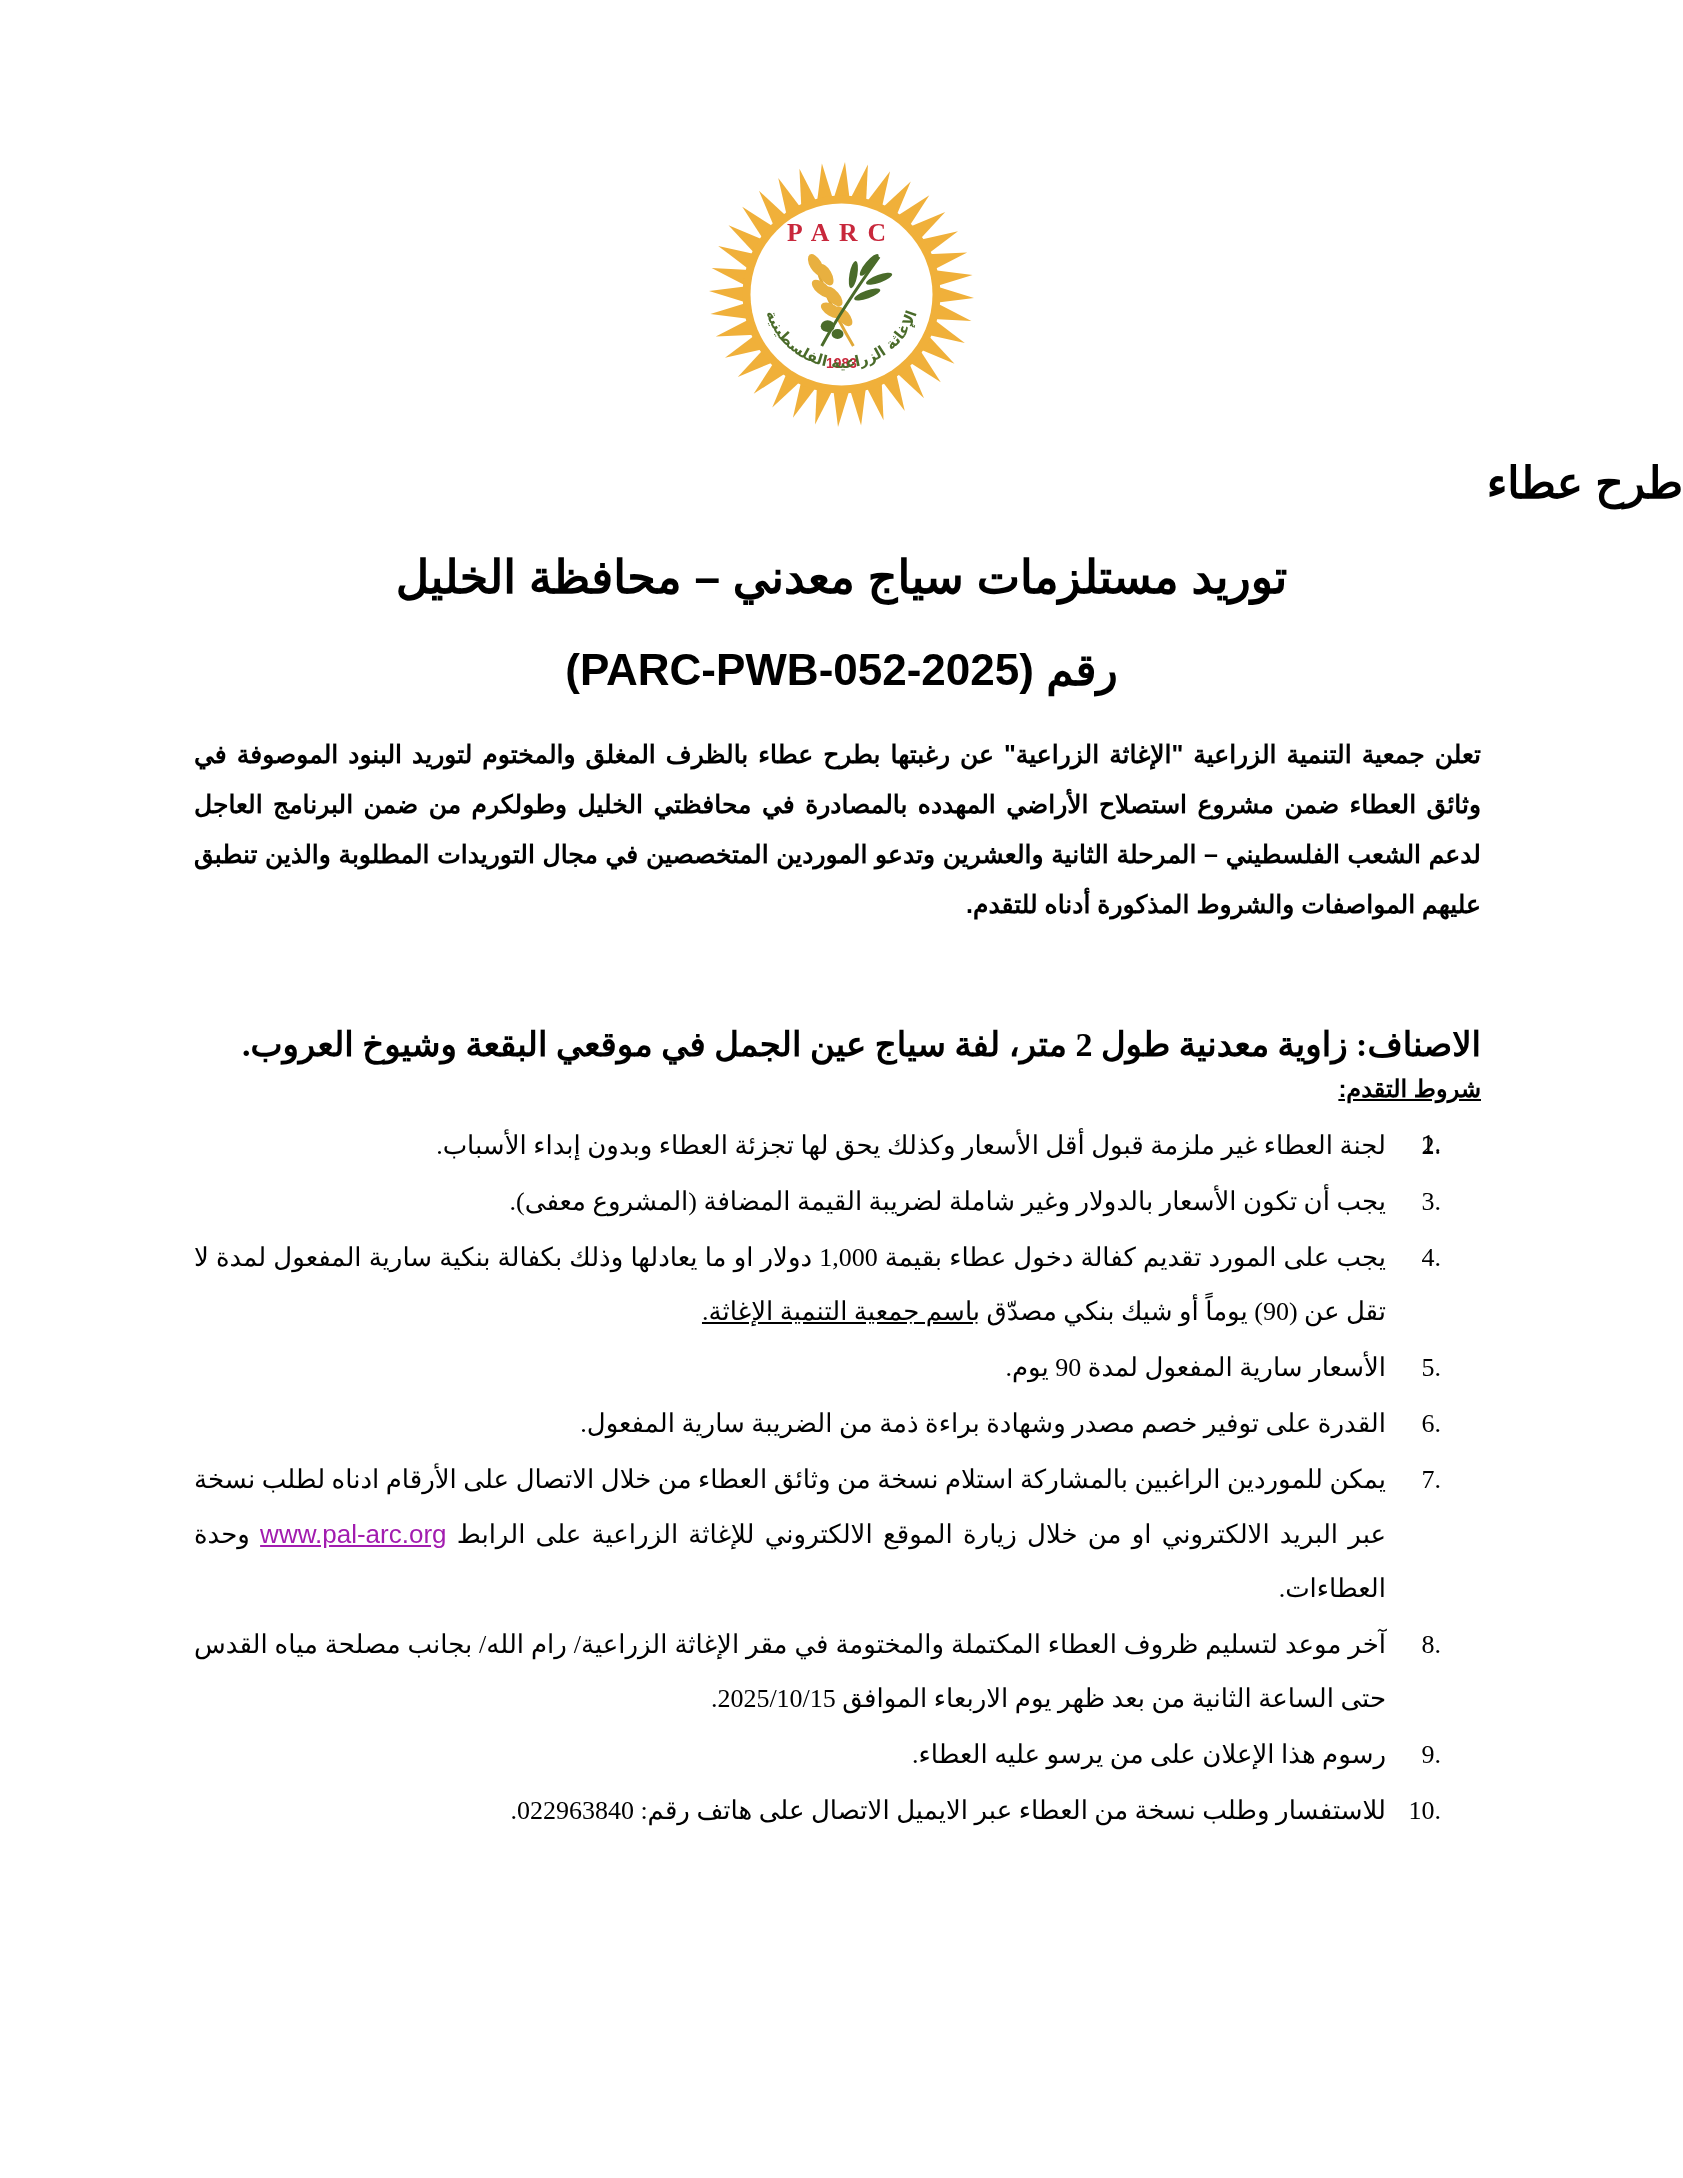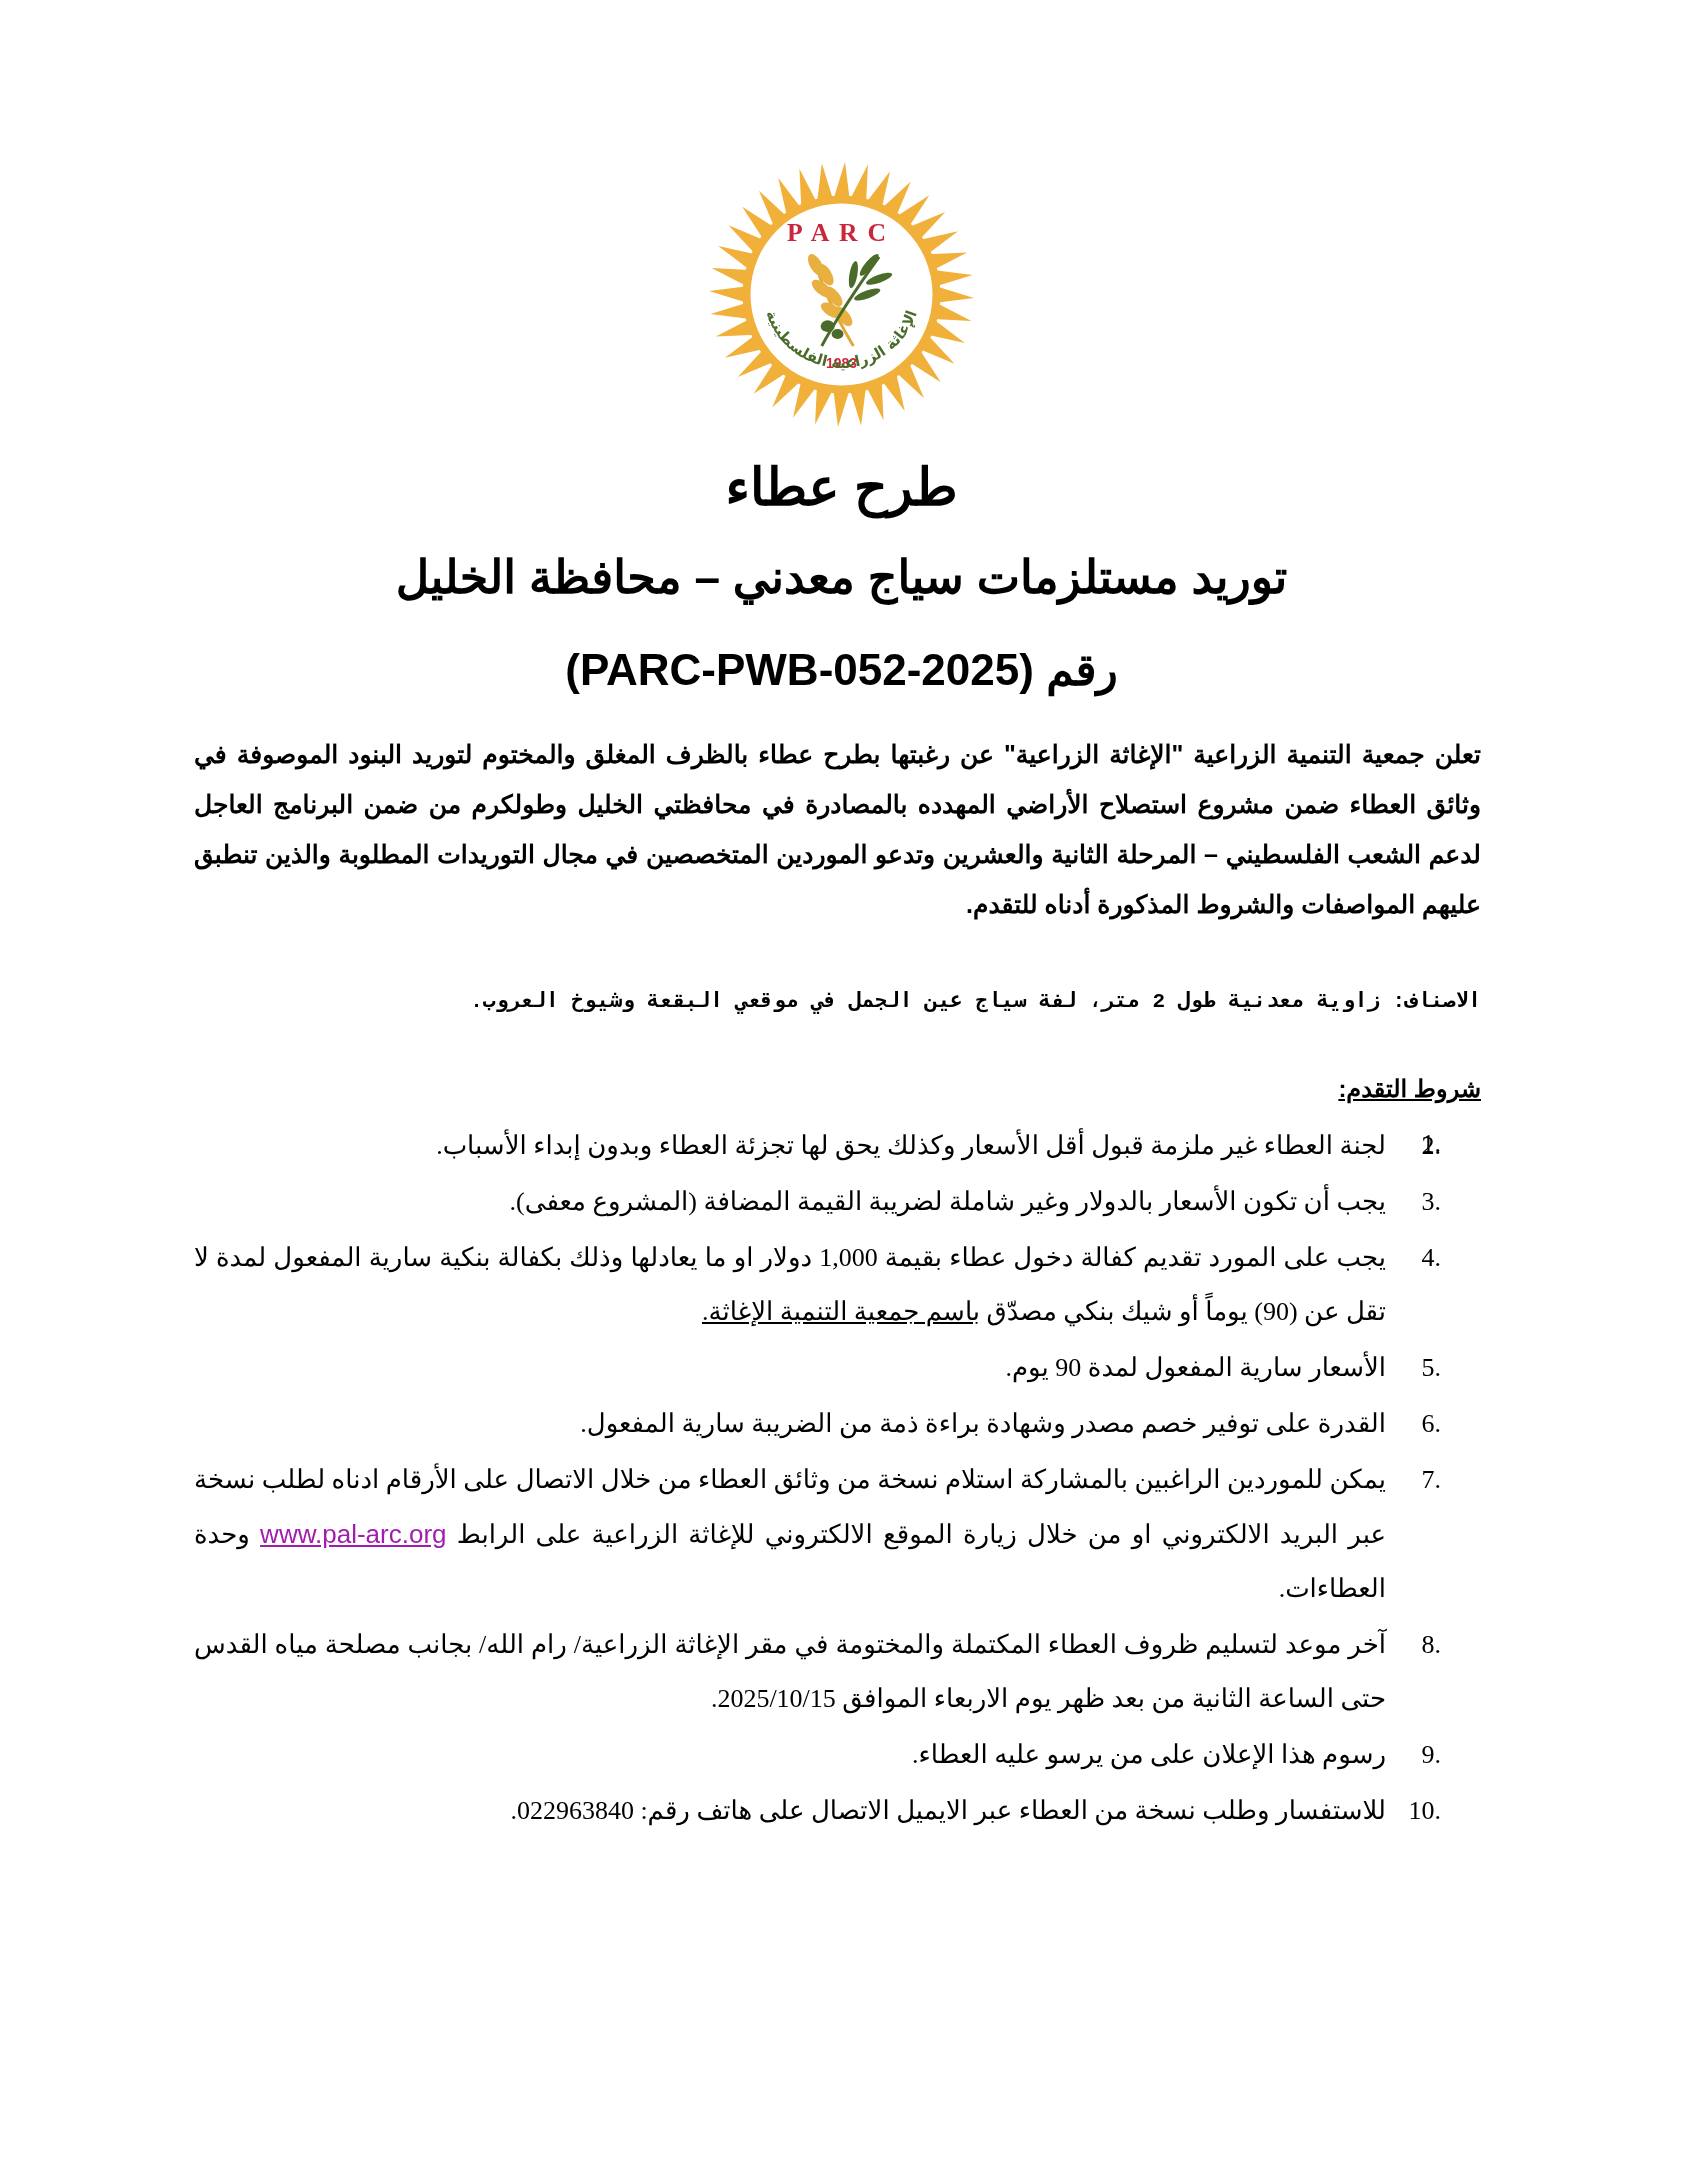--- a/index.html
+++ b/index.html
@@ -3,32 +3,32 @@
 <meta charset="utf-8">
 <style>
   html, body { margin: 0; padding: 0; background: #ffffff; }
   body { width: 1683px; height: 2178px; position: relative; overflow: hidden; color: #000; }
   .page { position: absolute; left: 0; top: 0; width: 1683px; height: 1614px; }
   .logo { position: absolute; left: 705px; top: 158px; width: 273px; height: 273px; }
   .title1, .title2, .title3 {
     position: absolute; left: 0; width: 1683px; text-align: center;
     font-family: "Liberation Sans", sans-serif; font-weight: bold; direction: rtl;
   }
-  .title1 { top: 457px; font-size: 52px; }
+  .title1 { top: 457px; font-size: 44px; text-align: right; }
   .title2 { top: 550px; font-size: 46px; }
   .title3 { top: 644px; font-size: 44px; }
   .title3 .ltr { direction: ltr; unicode-bidi: embed; font-family: "Liberation Sans", sans-serif; }
   .intro {
     position: absolute; left: 194px; width: 1287px; top: 729px;
     direction: rtl; text-align: justify; text-align-last: right;
     font-family: "Liberation Sans", sans-serif; font-weight: bold; font-size: 25px; line-height: 50px;
   }
   .items {
-    position: absolute; left: 194px; width: 1287px; top: 988px;
-    direction: rtl; font-family: Liberation Mono, monospace; font-weight: bold; font-size: 21px;
+    position: absolute; left: 194px; width: 1287px; top: 1024px;
+    direction: rtl; font-family: Liberation Serif, serif; font-weight: bold; font-size: 34px;
   }
   .items-label { font-weight: bold; }
   .cond-head {
     position: absolute; right: 202px; top: 1075px; direction: rtl;
     font-family: "Liberation Sans", sans-serif; font-weight: bold; font-size: 24px; text-decoration: underline; margin-left: 16px;
   }
   ol.conditions {
     position: absolute; left: 194px; width: 1287px; top: 1117px; margin: 0; padding: 0;
     direction: rtl; list-style: none;
     font-family: "Liberation Serif", serif; font-size: 26px; line-height: 54px;

